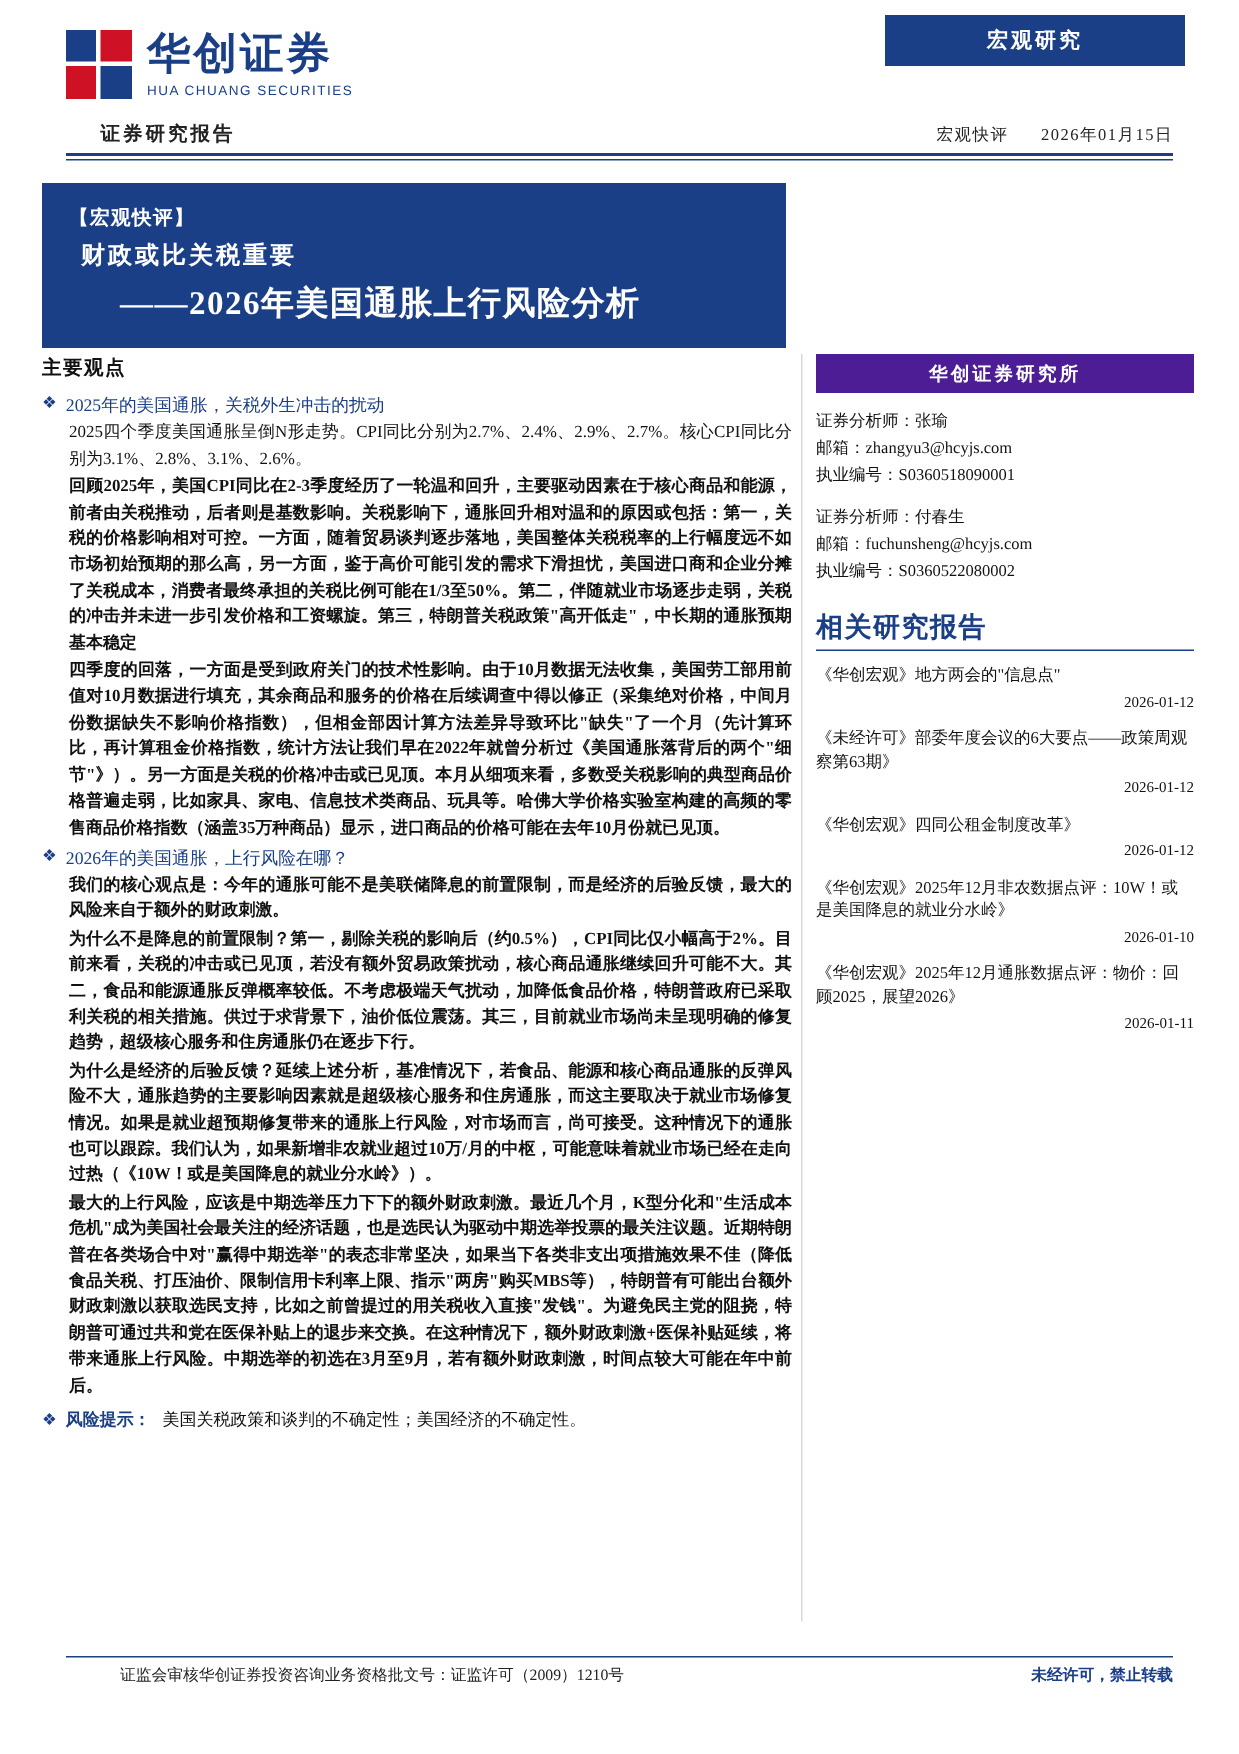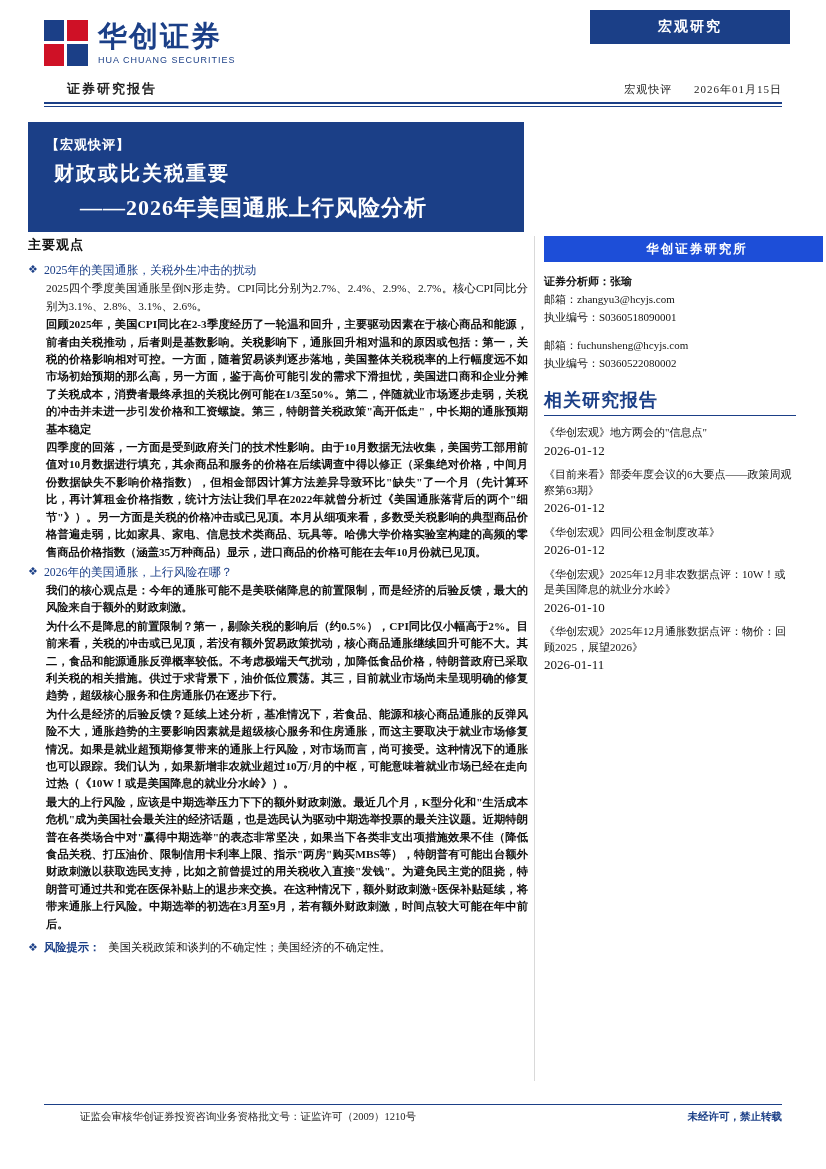--- a/index.html
+++ b/index.html
@@ -42,21 +42,21 @@
   .hdr-meta{position:absolute;right:44px;top:82px;font-size:11px;color:#222;letter-spacing:1px;}
   .hdr-meta span{margin-left:18px;}
 
   
   .title-band{
     position:absolute;left:28px;top:122px;width:496px;height:102px;
     background:#1b3f87;color:#fff;
     padding:8px 0 0 0;
   }
   .tb-kind{font-size:13px;font-weight:bold;margin:6px 0 0 18px;letter-spacing:1px;}
-  .tb-title{font-size:20px;font-weight:bold;margin:6px 0 0 26px;letter-spacing:2px;}
+  .tb-title{font-size:16px;font-weight:bold;margin:6px 0 0 26px;letter-spacing:2px;}
   .tb-sub{font-size:22px;font-weight:bold;margin:6px 0 0 52px;letter-spacing:1px;}
 
   
   .main{
     position:absolute;left:28px;top:236px;width:500px;
     font-size:11.3px;line-height:17.4px;color:#111;
     text-align:justify;
   }
   .main h2{font-size:13px;margin:0 0 8px 0;font-weight:bold;letter-spacing:1px;}
   .bullet-row{display:flex;margin-top:2px;}
@@ -65,30 +65,30 @@
   .para{margin:1px 0 0 18px;}
   .para.plain{color:#111;}
   .para.bold{font-weight:bold;}
   .risk{display:flex;margin-top:6px;}
   .risk .lbl{font-weight:bold;color:#1b3f87;margin-right:8px;}
   .risk .txt{color:#111;}
 
   
   .rail{position:absolute;left:544px;top:236px;width:252px;}
   .rail-band{
-    width:252px;height:26px;background:#1d4ed8;color:#fff;
+    width:252px;height:26px;background:#4c1d95;color:#fff;
     display:flex;align-items:center;justify-content:center;
-    font-size:12.5px;font-weight:bold;letter-spacing:2px;padding-left:27px;
+    font-size:12.5px;font-weight:bold;letter-spacing:2px;
   }
   .rail-block{margin-top:10px;font-size:11px;line-height:18px;color:#111;}
-  .rail-block .nm{font-weight:bold;}
+  .rail-block .nm{font-weight:normal;}
   .rail-sec-title{margin-top:16px;font-size:18px;font-weight:bold;color:#1b3f87;letter-spacing:1px;}
   .rail-sec-rule{width:252px;height:1px;background:#1b3f87;margin-top:3px;}
   .rail-item{margin-top:9px;font-size:11px;line-height:15.5px;color:#111;}
-  .rail-item .dt{display:block;text-align:left;font-size:13px;color:#111;margin-top:2px;}
+  .rail-item .dt{display:block;text-align:right;font-size:10px;color:#111;margin-top:2px;}
   .rail-rule-l{position:absolute;left:534px;top:236px;width:1px;height:845px;background:#d9d9d9;}
 
   
   .foot-rule{position:absolute;left:44px;top:1104px;width:738px;height:1px;background:#1b3f87;}
   .foot-left{position:absolute;left:80px;top:1110px;font-size:10.5px;color:#222;}
   .foot-right{position:absolute;right:44px;top:1110px;font-size:10.5px;color:#1b3f87;font-weight:bold;}
 </style>
 </head>
 <body>
 
@@ -155,33 +155,34 @@
   <div class="rail">
     <div class="rail-band">华创证券研究所</div>
 
     <div class="rail-block">
       <div class="nm">证券分析师：张瑜</div>
       <div>邮箱：zhangyu3@hcyjs.com</div>
       <div>执业编号：S0360518090001</div>
     </div>
 
     <div class="rail-block">
+      <div class="nm">证券分析师：付春生</div>
       <div>邮箱：fuchunsheng@hcyjs.com</div>
       <div>执业编号：S0360522080002</div>
     </div>
 
     <div class="rail-sec-title">相关研究报告</div>
     <div class="rail-sec-rule"></div>
 
     <div class="rail-item">
       <span>《华创宏观》地方两会的"信息点"</span>
       <span class="dt">2026-01-12</span>
     </div>
     <div class="rail-item">
-      <span>《目前来看》部委年度会议的6大要点——政策周观察第63期》</span>
+      <span>《未经许可》部委年度会议的6大要点——政策周观察第63期》</span>
       <span class="dt">2026-01-12</span>
     </div>
     <div class="rail-item">
       <span>《华创宏观》四同公租金制度改革》</span>
       <span class="dt">2026-01-12</span>
     </div>
     <div class="rail-item">
       <span>《华创宏观》2025年12月非农数据点评：10W！或是美国降息的就业分水岭》</span>
       <span class="dt">2026-01-10</span>
     </div>

